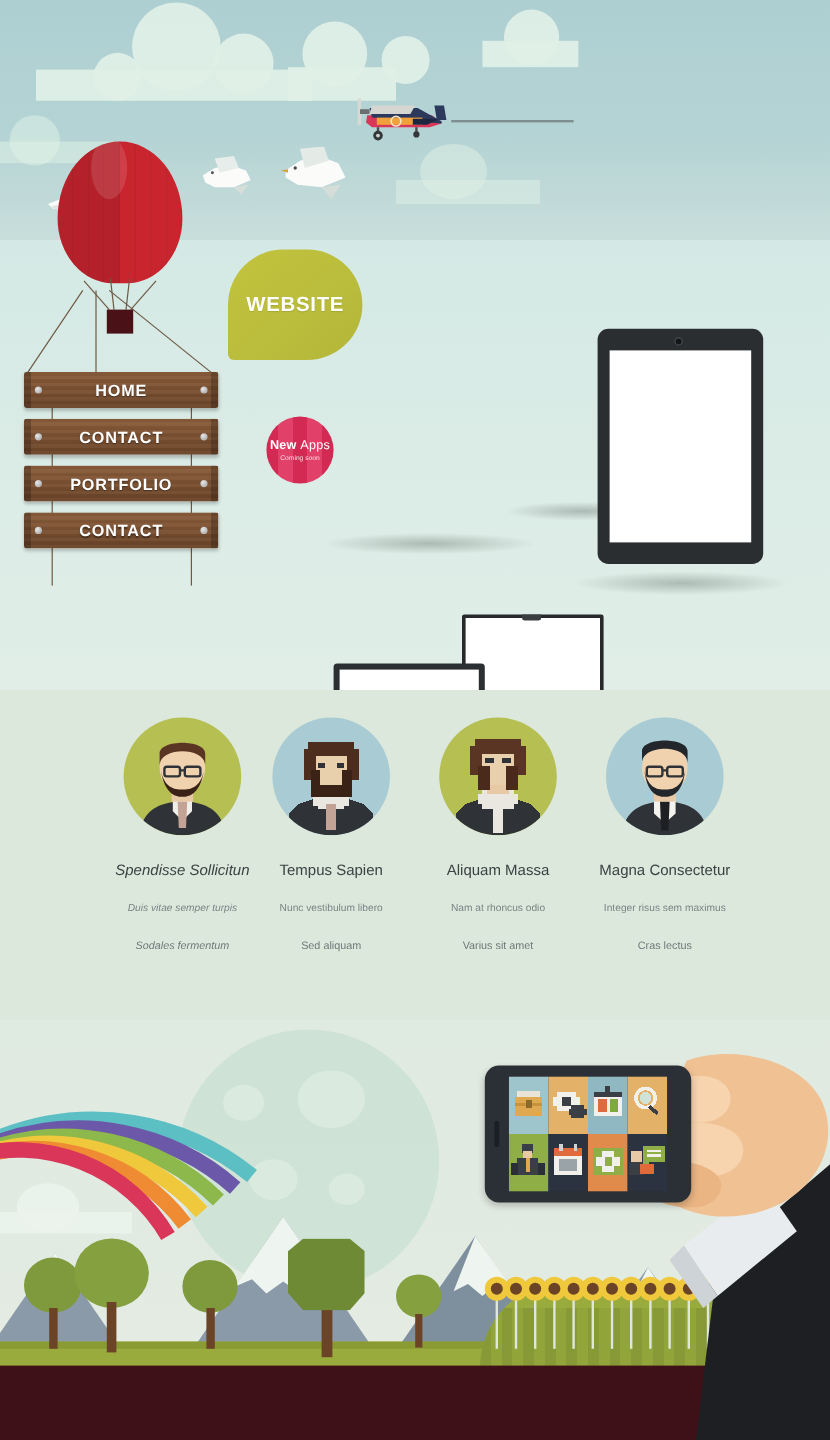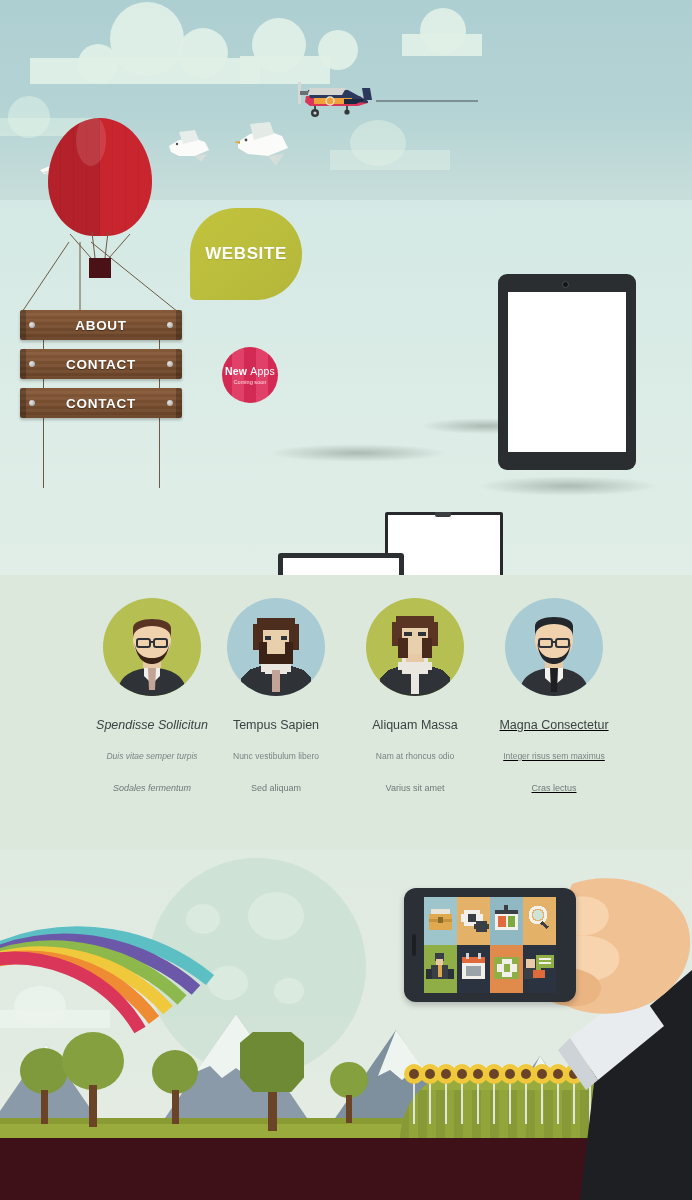--- a/index.html
+++ b/index.html
@@ -334,26 +334,31 @@
       <line x1="82" y1="4" x2="61" y2="28" stroke="#6d5a46" stroke-width="1"></line>
       <line x1="44" y1="2" x2="47" y2="28" stroke="#6d5a46" stroke-width="1"></line>
       <line x1="60" y1="2" x2="57" y2="28" stroke="#6d5a46" stroke-width="1"></line>
     </svg>
     <div class="balloon-basket"></div>
   </div>
 
   <div class="nav">
     <div class="nav-item">
       <div class="screw l"></div>
-      <span>ABOUT</span>
+      <span>HOME</span>
       <div class="screw r"></div>
     </div>
     <div class="nav-item">
       <div class="screw l"></div>
       <span>CONTACT</span>
+      <div class="screw r"></div>
+    </div>
+    <div class="nav-item">
+      <div class="screw l"></div>
+      <span>PORTFOLIO</span>
       <div class="screw r"></div>
     </div>
     <div class="nav-item">
       <div class="screw l"></div>
       <span>CONTACT</span>
       <div class="screw r"></div>
     </div>
   </div>
 
   <div class="nav-hang" style="left:43px;top:336px;height:152px;"></div>
@@ -421,21 +426,21 @@
         <rect x="56" y="40" width="10" height="20" fill="#4a2a1b"></rect>
         <rect x="38" y="34" width="8" height="4" fill="#2f3237"></rect>
         <rect x="52" y="34" width="8" height="4" fill="#2f3237"></rect>
       </svg>
     </div>
     <div class="m-name">Aliquam Massa</div>
     <div class="m-role">Nam at rhoncus odio</div>
     <div class="m-extra">Varius sit amet</div>
   </div>
 
-  <div class="member" style="left:474px;text-decoration:underline;">
+  <div class="member" style="left:474px;">
     <div class="avatar" style="background:#a9cbd4;">
       <svg width="98" height="98" viewBox="0 0 98 98">
         <path d="M14 98 C14 78 30 70 49 70 C68 70 84 78 84 98 Z" fill="#2f3237"></path>
         <path d="M40 66 L58 66 L58 80 L49 88 L40 80 Z" fill="#f4f2ec"></path>
         <path d="M45 70 L53 70 L52 94 L46 94 Z" fill="#1d1f22"></path>
         <rect x="40" y="52" width="18" height="18" fill="#e8c9a6"></rect>
         <ellipse cx="49" cy="42" rx="19" ry="21" fill="#f0d3ae"></ellipse>
         <path d="M30 38 C30 22 68 22 68 38 L68 28 C68 16 30 16 30 28 Z" fill="#23262a"></path>
         <path d="M32 44 C34 62 42 66 49 66 C56 66 64 62 66 44 C63 58 56 60 49 60 C42 60 35 58 32 44 Z" fill="#23262a"></path>
         <rect x="34" y="41" width="13" height="8" rx="2" fill="none" stroke="#2f3237" stroke-width="2"></rect>

